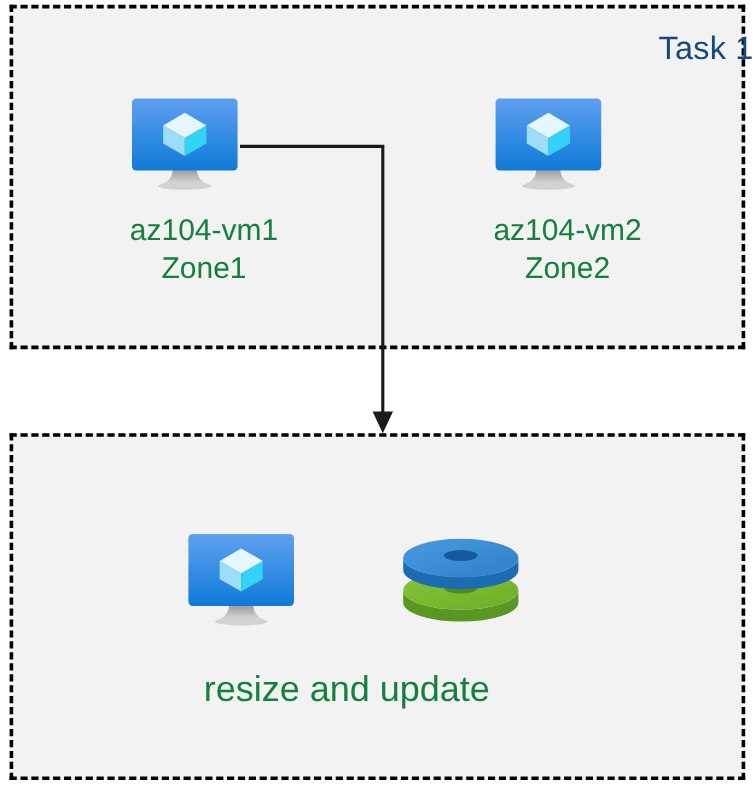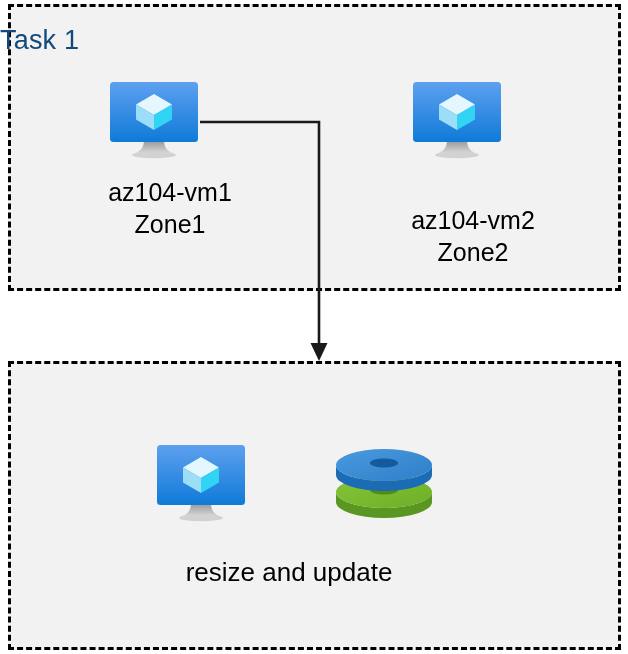--- a/index.html
+++ b/index.html
@@ -39,48 +39,48 @@
     left: 8px;
     top: 361px;
     width: 613px;
     height: 289px;
   }
 
   
   .task-title {
     position: absolute;
     width: 100%;
-    text-align: left;
+    text-align: right;
     color: #134a7c;
     font-size: 27px;
     font-weight: 400;
     letter-spacing: 0.2px;
     line-height: 1;
     white-space: pre;
   }
   #task1-title { top: 27px; }
   #task2-title { top: 385px; }
 
   
   .node-label {
     position: absolute;
     text-align: center;
-    color: #000000;
+    color: #15803d;
     font-size: 25px;
     font-weight: 400;
     line-height: 1.28;
     white-space: pre-line;
   }
   #vm1-label { left: 60px;  top: 176px; width: 220px; }
-  #vm2-label { left: 363px; top: 176px; width: 220px; margin-top: 28px; }
+  #vm2-label { left: 363px; top: 176px; width: 220px; }
   #task2-label {
     left: 64px;
     top: 556px;
     width: 450px;
-    font-size: 26px;
+    font-size: 30px;
   }
 
   
   .icon-wrap { position: absolute; }
   #vm1-icon   { left: 108px; top: 80px;  width: 92px;  height: 82px; }
   #vm2-icon   { left: 411px; top: 80px;  width: 92px;  height: 82px; }
   #vm3-icon   { left: 155px; top: 443px; width: 92px;  height: 82px; }
   #disk-icon  { left: 332px; top: 443px; width: 104px; height: 82px; }
 
   .icon-wrap svg { display: block; width: 100%; height: 100%; }

